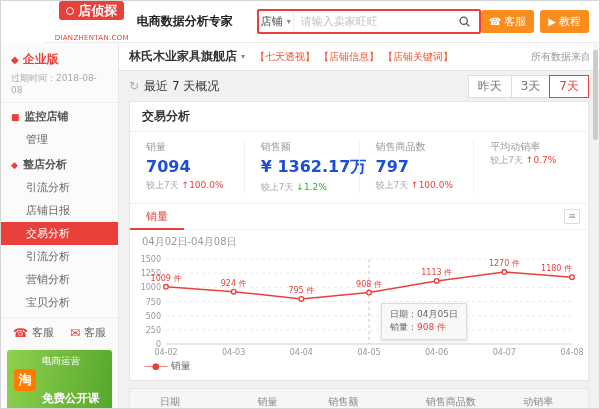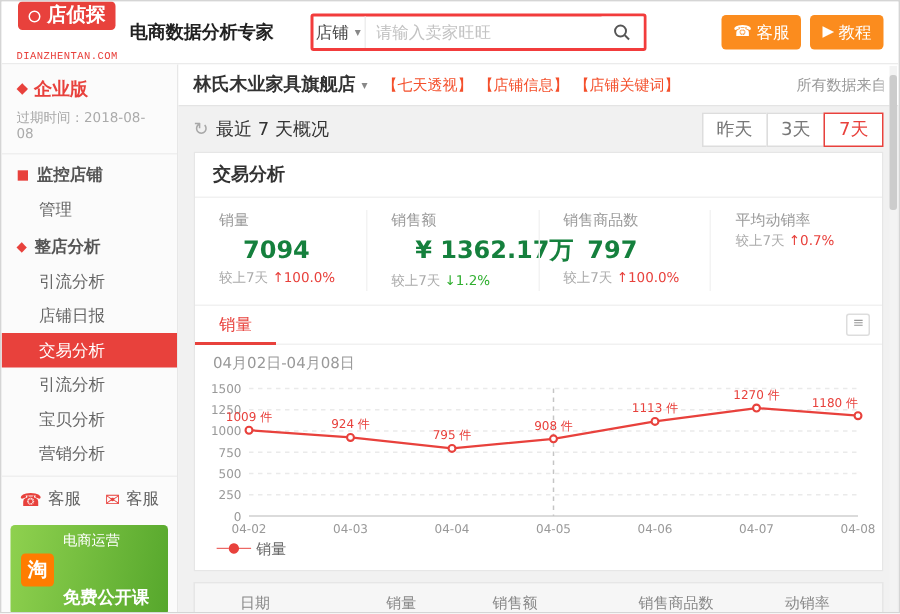--- a/index.html
+++ b/index.html
@@ -1,25 +1,25 @@
 <!DOCTYPE html>
 <html><head>
 <meta charset="utf-8">
 <style>
   *{margin:0;padding:0;box-sizing:border-box;}
   body{margin:0;background:#fff;}
   .screen{width:600px;height:409px;overflow:hidden;position:relative;background:#fff;
     font-family:"DejaVu Sans","Liberation Sans",sans-serif;font-size:11px;color:#333;
-    border:1px solid #d5d5d5;display:flex;flex-direction:column;}
+    border:1px solid #d5d5d5;display:flex;flex-direction:column;align-items:flex-end;}
   
   .hd{flex:0 0 42px;display:flex;align-items:center;padding:0 10px;background:#fff;border-bottom:1px solid #ebebeb;}
   .logo{display:flex;flex-direction:column;align-items:center;cursor:pointer;}
   .logo-box{background:#e8413c;color:#fff;border-radius:3px;padding:3px 7px;font-size:13px;font-weight:bold;display:flex;align-items:center;gap:4px;line-height:1;}
   .logo-dot{width:8px;height:8px;border:1.5px solid #fff;border-radius:50%;display:inline-block;}
-  .logo-sub{font-size:7px;color:#e8413c;letter-spacing:.3px;margin-top:14px;white-space:nowrap;font-family:Liberation Mono, monospace;}
+  .logo-sub{font-size:7px;color:#e8413c;letter-spacing:.3px;margin-top:14px;white-space:nowrap;}
   .slogan{font-size:12px;font-weight:bold;color:#222;margin-left:8px;white-space:nowrap;}
   .search{margin-left:24px;width:224px;height:25px;border:2px solid #f23c3c;border-radius:2px;display:flex;align-items:center;background:#fff;}
   .search-cat{display:flex;align-items:center;gap:4px;padding:0 2px;font-size:11px;color:#444;border-right:1px solid #eee;height:100%;cursor:pointer;white-space:nowrap;}
   .caret{font-size:8px;color:#888;}
   .search-input{flex:1;min-width:0;border:0;outline:none;font-size:11px;padding:0 7px;color:#333;font-family:inherit;background:transparent;}
   .search-input::placeholder{color:#c2c2c2;}
   .search-btn{width:28px;height:100%;display:flex;align-items:center;justify-content:center;cursor:pointer;background:#fff;border:0;}
   .hd-btns{margin-left:auto;display:flex;gap:6px;}
   .hd-btn{background:#fb8c1e;color:#fff;border:none;border-radius:3px;font-size:11px;padding:4px 8px;display:flex;align-items:center;gap:3px;cursor:pointer;font-family:inherit;white-space:nowrap;}
   .hd-btn .ic{font-size:10px;}
@@ -59,21 +59,21 @@
   .ovr-t{font-size:12px;color:#333;}
   .ranges{margin-left:auto;display:flex;}
   .rbtn{background:#fff;border:1px solid #ddd;color:#777;font-size:12px;padding:2px 9px;margin-left:-1px;cursor:pointer;font-family:inherit;}
   .rbtn.active{border-color:#e8413c;color:#e8413c;position:relative;z-index:1;}
   .card{margin-top:6px;background:#fff;border:1px solid #e6e6e6;}
   .card-h{padding:6px 12px;font-size:12px;font-weight:bold;color:#333;border-bottom:1px solid #f1f1f1;}
   .stats{display:flex;padding:8px 0 9px;}
   .stat{flex:1;min-width:0;padding:0 4px 0 16px;border-left:1px solid #f3f3f3;}
   .stat:first-child{border-left:0;}
   .stat-l{font-size:10px;color:#999;white-space:nowrap;}
-  .stat-v{font-size:16px;font-weight:bold;color:#15803d;margin:3px 16px;white-space:nowrap;}
+  .stat-v{font-size:16px;font-weight:bold;color:#1d4ed8;margin:3px 0;white-space:nowrap;}
   .stat-c{font-size:9px;color:#aaa;white-space:nowrap;}
   .stat-c .up{color:#e8413c;}
   .stat-c .down{color:#2fae2f;}
   .tabs{border-top:1px solid #f1f1f1;border-bottom:1px solid #f1f1f1;display:flex;align-items:center;}
   .tab{padding:5px 16px 4px;font-size:11px;color:#e8413c;border-bottom:2px solid #e8413c;margin-bottom:-1px;cursor:pointer;}
   .chart-menu{margin-left:auto;margin-right:8px;color:#999;border:1px solid #ddd;border-radius:2px;font-size:9px;line-height:1;padding:2px 3px;cursor:pointer;}
   .drange{padding:5px 12px 0;font-size:10px;color:#999;}
   .chart{position:relative;height:106px;margin:2px 4px 0 2px;}
   .tooltip{position:absolute;z-index:2;background:rgba(248,248,248,.96);border:1px solid #dcdcdc;box-shadow:0 1px 3px rgba(0,0,0,.15);padding:4px 8px;font-size:9px;color:#666;line-height:1.5;white-space:nowrap;pointer-events:none;}
   .tooltip b{color:#e8413c;font-weight:normal;}
@@ -141,22 +141,22 @@
           </div>
           <div class="sb-item">管理</div>
           <div class="grp-t">
             <span class="ic">◆</span>
             <span>整店分析</span>
           </div>
           <div class="sb-item">引流分析</div>
           <div class="sb-item">店铺日报</div>
           <div class="sb-item active">交易分析</div>
           <div class="sb-item">引流分析</div>
+          <div class="sb-item">营销分析</div>
           <div class="sb-item">宝贝分析</div>
-          <div class="sb-item">营销分析</div>
         </div>
       <div class="contacts">
           <div class="contact">
             <span class="ic">☎</span>
             <span>客服</span>
           </div>
           <div class="contact">
             <span class="ic">✉</span>
             <span>客服</span>
           </div>
@@ -225,20 +225,24 @@
                 <div class="stat-l">平均动销率</div>
                 <div class="stat-c"><span>较上7天 </span><span class="up">↑0.7%</span></div>
               </div>
             </div>
           <div class="tabs">
             <div class="tab">销量</div>
             <div class="chart-menu">≡</div>
           </div>
           <div class="drange">04月02日-04月08日</div>
           <div class="chart">
+            <div class="tooltip" style="left: 249px; top: 51.5467px;">
+              <div>日期：04月05日</div>
+              <div><span>销量：</span><b>908 件</b></div>
+            </div>
           <svg width="452" height="106">
                 <line x1="34" y1="93" x2="440" y2="93" stroke="#cfcfcf" stroke-dasharray="none"></line>
                 <text x="29" y="96" text-anchor="end" font-size="8" fill="#999">0</text>
                 <line x1="34" y1="78.83333333333333" x2="440" y2="78.83333333333333" stroke="#eaeaea" stroke-dasharray="3,3"></line>
                 <text x="29" y="81.83333333333333" text-anchor="end" font-size="8" fill="#999">250</text>
                 <line x1="34" y1="64.66666666666667" x2="440" y2="64.66666666666667" stroke="#eaeaea" stroke-dasharray="3,3"></line>
                 <text x="29" y="67.66666666666667" text-anchor="end" font-size="8" fill="#999">500</text>
                 <line x1="34" y1="50.5" x2="440" y2="50.5" stroke="#eaeaea" stroke-dasharray="3,3"></line>
                 <text x="29" y="53.5" text-anchor="end" font-size="8" fill="#999">750</text>
                 <line x1="34" y1="36.333333333333336" x2="440" y2="36.333333333333336" stroke="#eaeaea" stroke-dasharray="3,3"></line>

